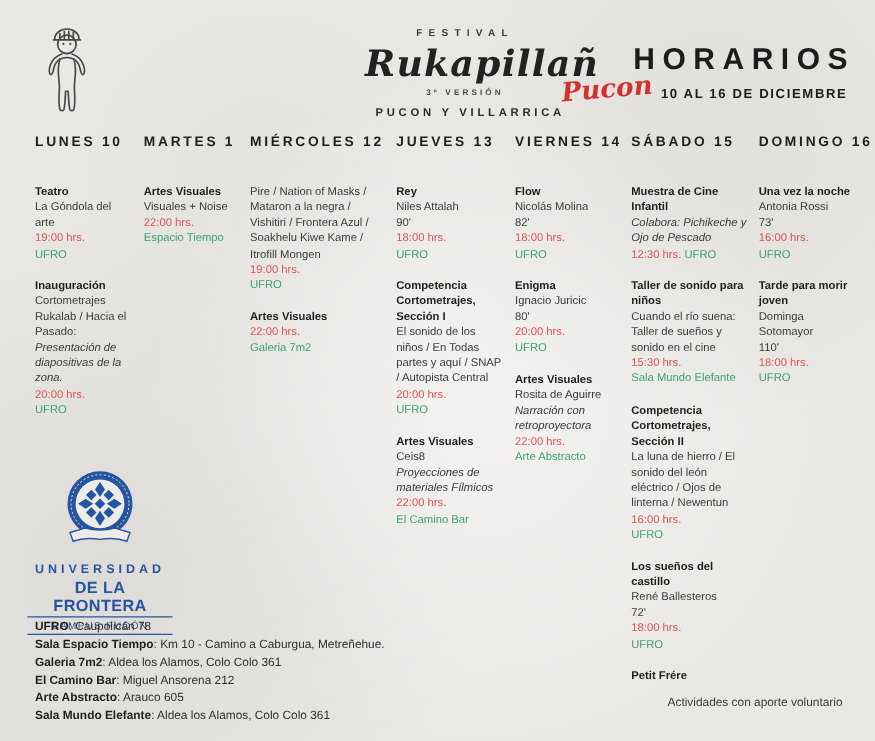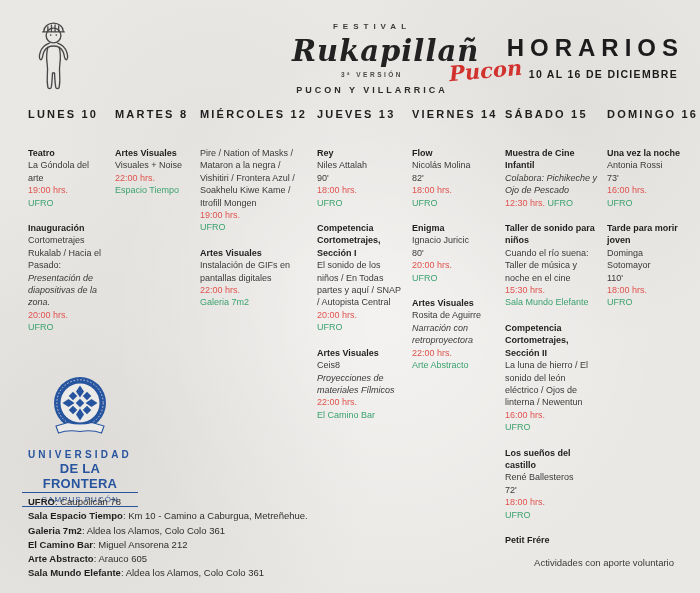--- a/index.html
+++ b/index.html
@@ -24,21 +24,21 @@
       radial-gradient(circle at 55% 55%, rgba(255,255,255,.45), transparent 55%),
       radial-gradient(circle at 30% 25%, rgba(120,115,110,.05), transparent 30%);
   }
   
   .doodle{position:absolute;left:24px;top:16px;}
   .festival{position:absolute;left:292px;top:22px;width:160px;text-align:center;}
   .festival-label{font-size:8px;letter-spacing:5px;font-weight:bold;color:#3d3d3d;}
   .festival-name{font-family:"DejaVu Serif",serif;font-style:italic;font-weight:bold;
     font-size:29px;margin:3px 0 3px;letter-spacing:1px;color:#222;}
   .festival-version{font-size:6.5px;letter-spacing:2.5px;font-weight:bold;color:#4a4a4a;}
-  .festival-cities{font-size:9px;letter-spacing:3px;font-weight:bold;margin-top:7px;}
+  .festival-cities{font-size:9px;letter-spacing:3px;font-weight:bold;margin-top:7px;text-align:right;}
   .horarios{position:absolute;right:22px;top:36px;text-align:right;}
   .horarios-title{font-size:24px;font-weight:bold;letter-spacing:6px;margin-right:-6px;line-height:1;color:#1c1c1c;}
   .horarios-sub{display:flex;align-items:baseline;justify-content:flex-end;margin-top:0px;}
   .pucon-script{font-family:"DejaVu Serif",serif;font-style:italic;font-weight:bold;
     color:var(--accent-red);font-size:21px;transform:rotate(-5deg);margin-right:7px;line-height:1;}
   .date-range{font-size:10.5px;font-weight:bold;letter-spacing:1.3px;color:#1c1c1c;}
   
   .schedule{position:absolute;left:28px;top:108px;display:grid;
     grid-template-columns:87px 85px 117px 95px 93px 102px 88px;}
   .day-header{font-size:11px;font-weight:bold;letter-spacing:2.2px;margin-bottom:27px;white-space:nowrap;color:#1e1e1e;}
@@ -104,38 +104,37 @@
         </div>
         <div class="event">
           <div class="event-title">Inauguración</div>
           <div class="event-line">Cortometrajes Rukalab / Hacia el Pasado:</div>
           <div class="event-line italic">Presentación de diapositivas de la zona.</div>
           <div class="event-time">20:00 hrs.</div>
           <div class="event-venue">UFRO</div>
         </div>
       </div>
       <div class="day-col">
-        <div class="day-header">MARTES 8</div>
+        <div class="day-header">MARTES 1</div>
         <div class="event">
           <div class="event-title">Artes Visuales</div>
           <div class="event-line">Visuales + Noise</div>
           <div class="event-time">22:00 hrs.</div>
           <div class="event-venue">Espacio Tiempo</div>
         </div>
       </div>
       <div class="day-col">
         <div class="day-header">MIÉRCOLES 12</div>
         <div class="event">
           <div class="event-line">Pire / Nation of Masks / Mataron a la negra / Vishitiri / Frontera Azul / Soakhelu Kiwe Kame / Itrofill Mongen</div>
           <div class="event-time">19:00 hrs.</div>
           <div class="event-venue">UFRO</div>
         </div>
         <div class="event">
           <div class="event-title">Artes Visuales</div>
-          <div class="event-line">Instalación de GIFs en pantallas digitales</div>
           <div class="event-time">22:00 hrs.</div>
           <div class="event-venue">Galeria 7m2</div>
         </div>
       </div>
       <div class="day-col">
         <div class="day-header">JUEVES 13</div>
         <div class="event">
           <div class="event-title">Rey</div>
           <div class="event-line">Niles Attalah</div>
           <div class="event-line">90'</div>
@@ -182,21 +181,21 @@
       </div>
       <div class="day-col">
         <div class="day-header">SÁBADO 15</div>
         <div class="event tv-inline">
           <div class="event-title">Muestra de Cine Infantil</div>
           <div class="event-line italic">Colabora: Pichikeche y Ojo de Pescado</div>
           <div class="event-line"><span class="event-time">12:30 hrs.</span> <span class="event-venue">UFRO</span></div>
         </div>
         <div class="event">
           <div class="event-title">Taller de sonido para niños</div>
-          <div class="event-line">Cuando el río suena: Taller de música y noche en el cine</div>
+          <div class="event-line">Cuando el río suena: Taller de sueños y sonido en el cine</div>
           <div class="event-time">15:30 hrs.</div>
           <div class="event-venue">Sala Mundo Elefante</div>
         </div>
         <div class="event">
           <div class="event-title">Competencia Cortometrajes, Sección II</div>
           <div class="event-line">La luna de hierro / El sonido del león eléctrico / Ojos de linterna / Newentun</div>
           <div class="event-time">16:00 hrs.</div>
           <div class="event-venue">UFRO</div>
         </div>
         <div class="event">

